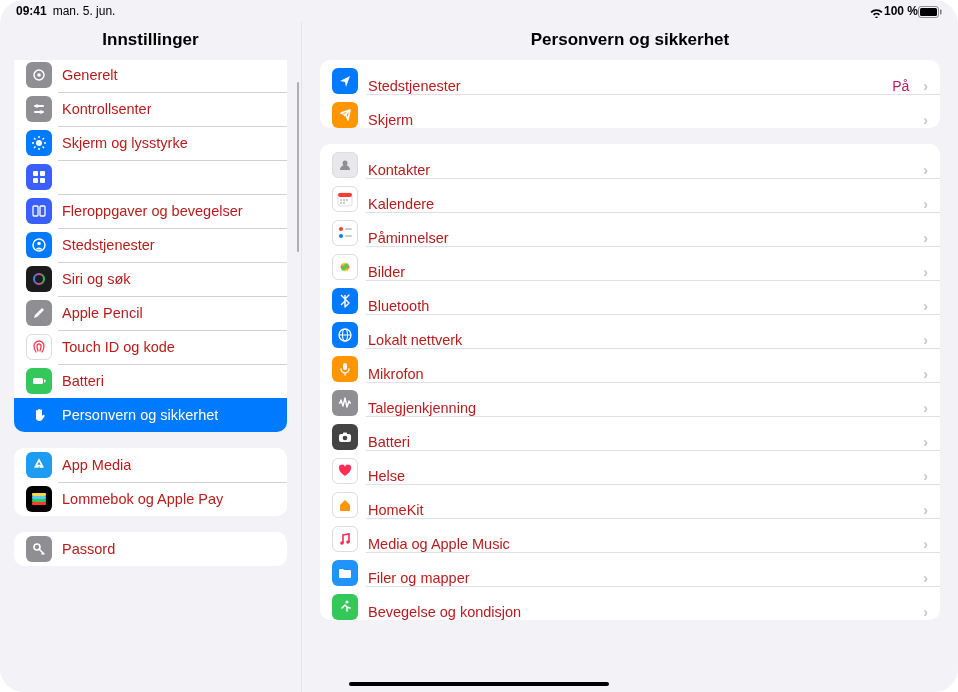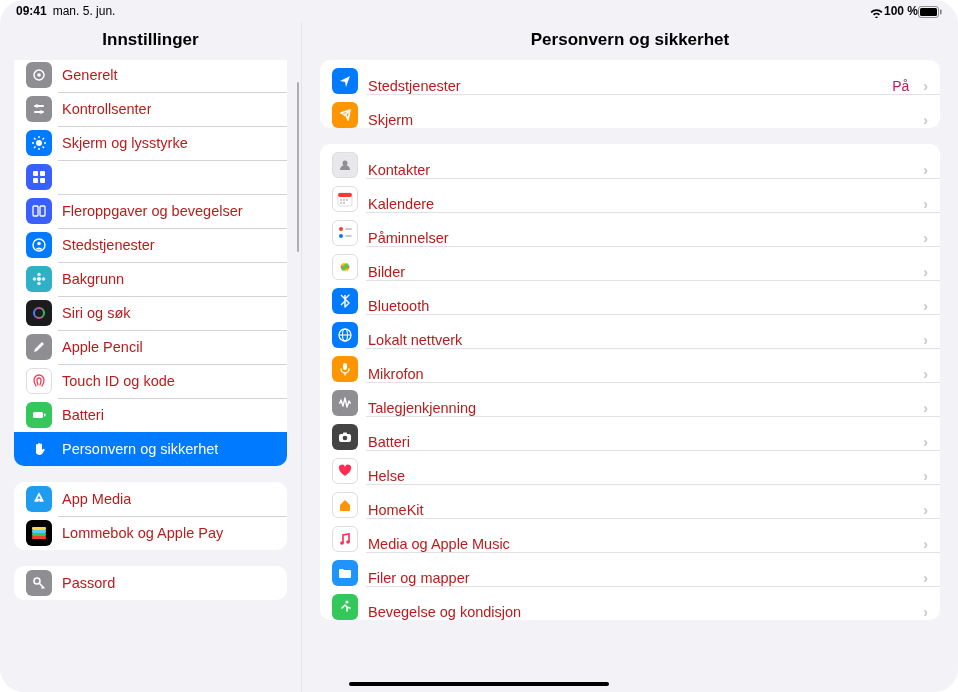--- a/index.html
+++ b/index.html
@@ -282,33 +282,20 @@
                   <svg width="16" height="16" viewBox="0 0 16 16">
                     <circle cx="8" cy="8" r="6" fill="none" stroke="#fff" stroke-width="1.4"></circle>
                     <circle cx="8" cy="6.5" r="1.8" fill="#fff"></circle>
                     <path d="M4.5 12.5a4 4 0 017 0" fill="#fff"></path>
                   </svg>
                 </div>
                 <div class="label">Stedstjenester</div>
                 <div class="spacer"></div>
               </div>
               <div class="row">
-                <div class="icon" style="background: rgb(48, 176, 199);">
-                  <svg width="16" height="16" viewBox="0 0 16 16">
-                    <circle cx="8" cy="8" r="2" fill="#fff"></circle>
-                    <circle cx="8" cy="3.5" r="1.8" fill="#fff" opacity="0.8"></circle>
-                    <circle cx="8" cy="12.5" r="1.8" fill="#fff" opacity="0.8"></circle>
-                    <circle cx="3.5" cy="8" r="1.8" fill="#fff" opacity="0.8"></circle>
-                    <circle cx="12.5" cy="8" r="1.8" fill="#fff" opacity="0.8"></circle>
-                  </svg>
-                </div>
-                <div class="label">Bakgrunn</div>
-                <div class="spacer"></div>
-              </div>
-              <div class="row">
                 <div class="icon" style="background: rgb(28, 28, 30);">
                   <svg width="26" height="26" viewBox="0 0 26 26">
                     <circle cx="13" cy="13" r="9" fill="#1c1c1e"></circle>
                     <circle cx="13" cy="13" r="5" fill="none" stroke="url(#sg)" stroke-width="2"></circle>
                     <defs>
                       <linearGradient id="sg">
                         <stop offset="0" stop-color="#3b82f6"></stop>
                         <stop offset="0.5" stop-color="#e83e8c"></stop>
                         <stop offset="1" stop-color="#22c55e"></stop>
                       </linearGradient>

